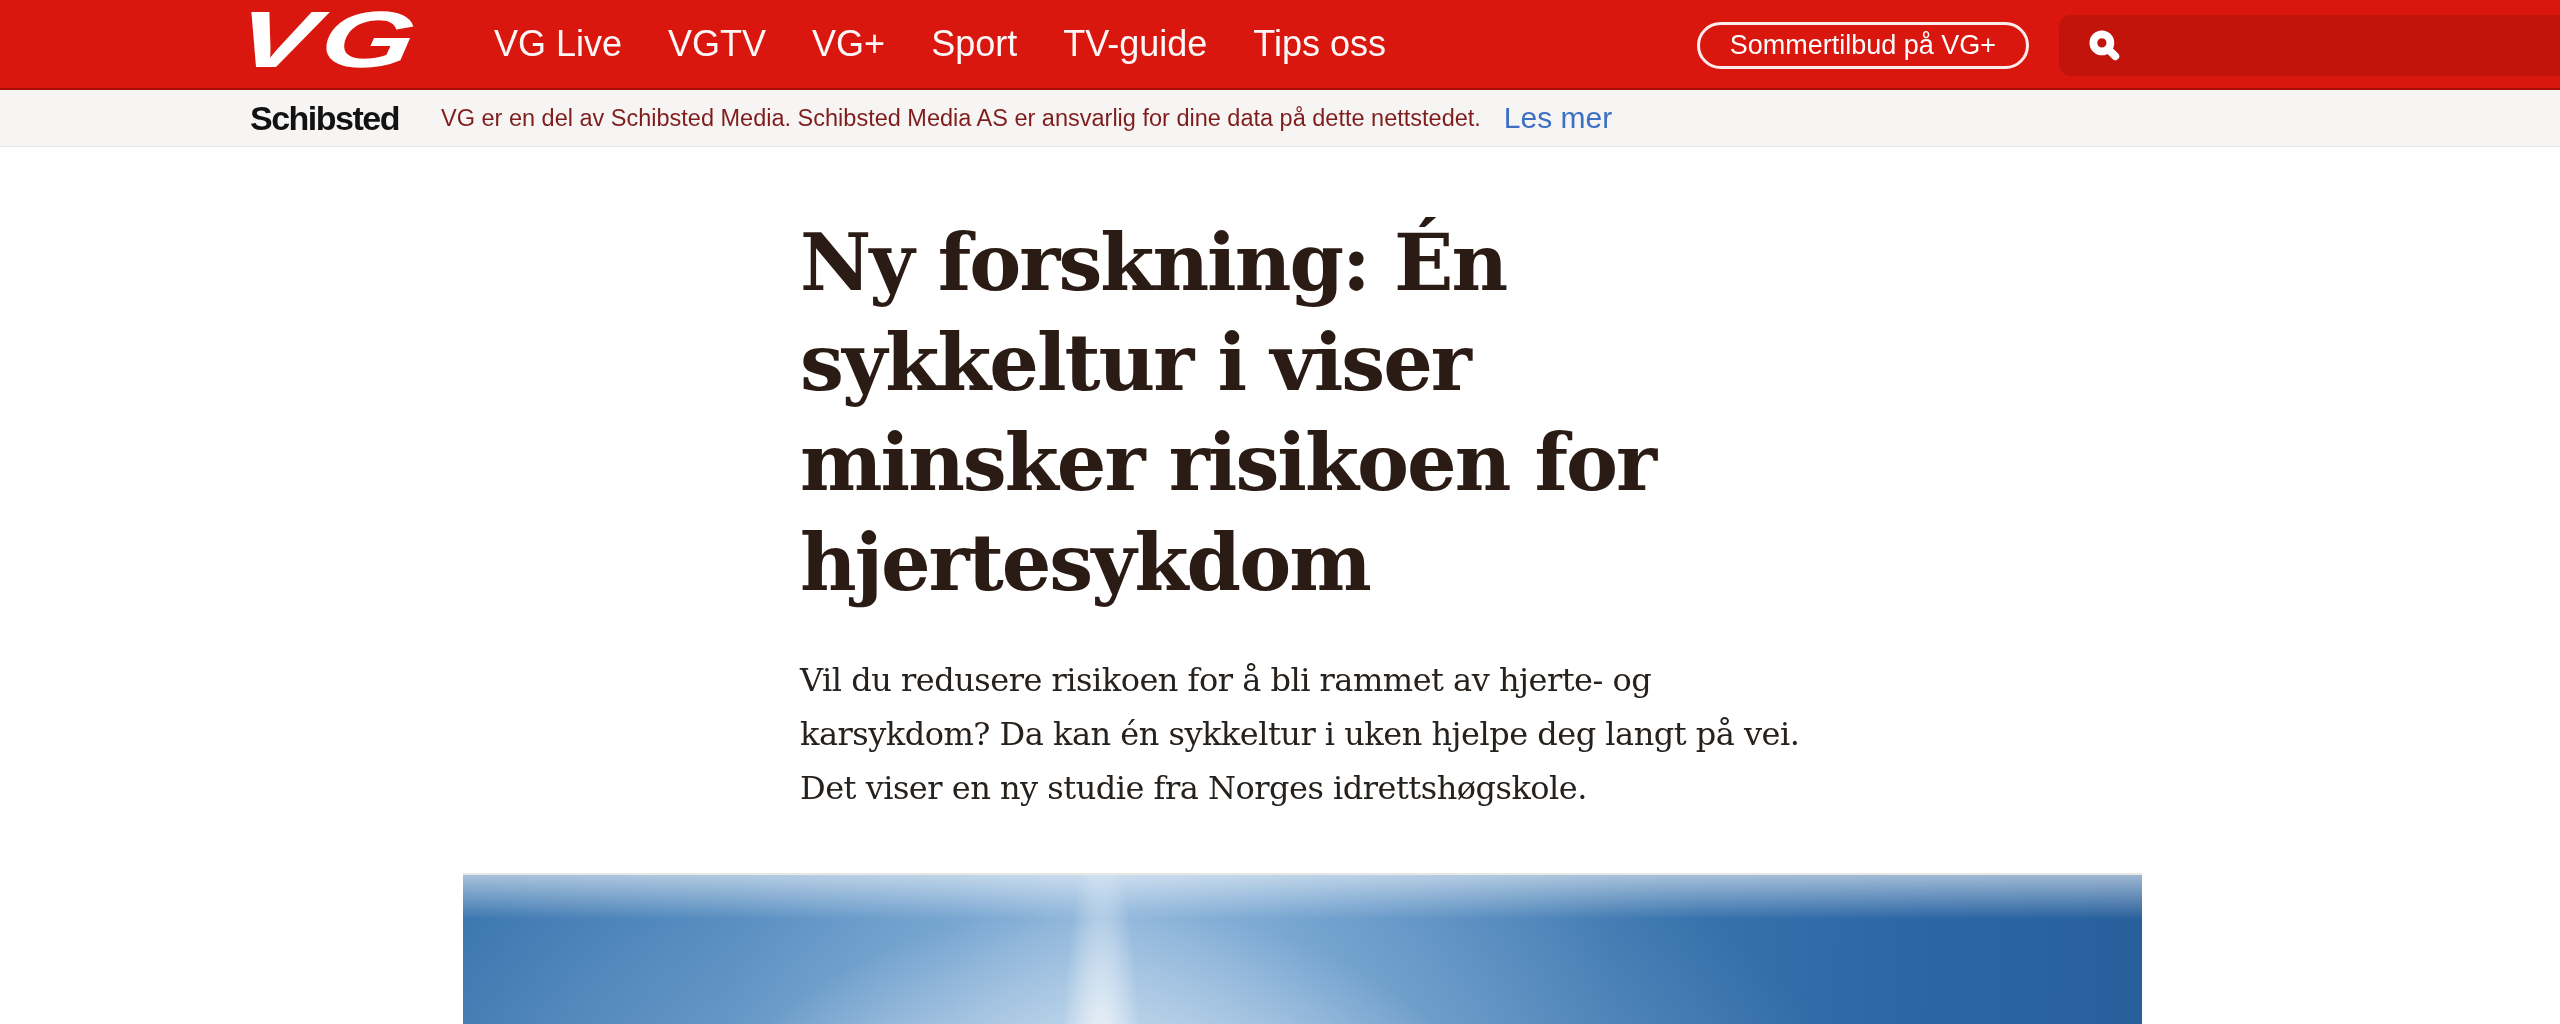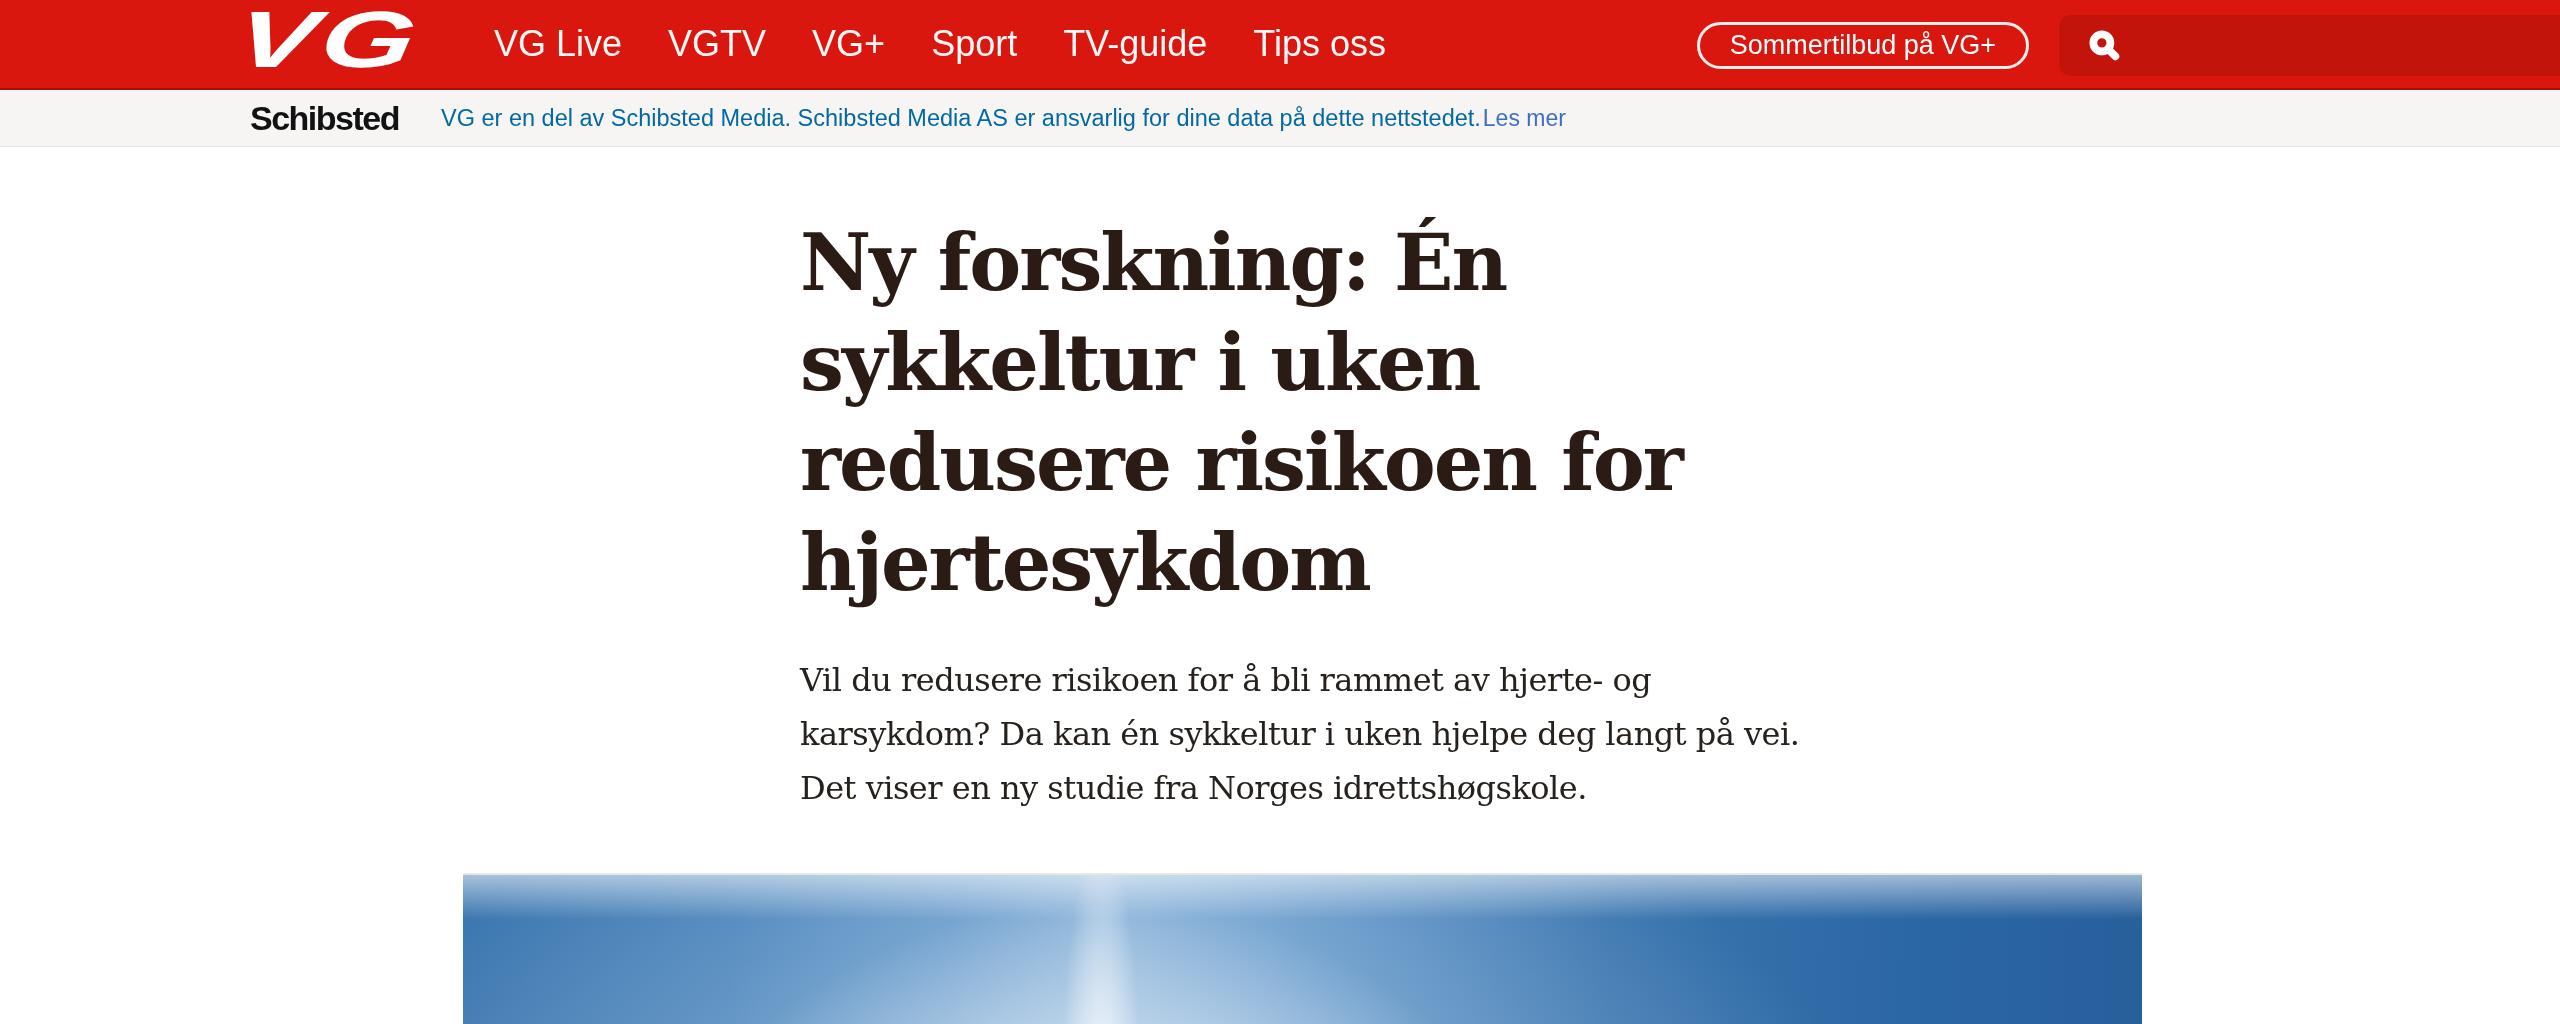--- a/index.html
+++ b/index.html
@@ -77,24 +77,24 @@
     margin-left: 250px;
     font-size: 34px; font-weight: bold;
     letter-spacing: -1.5px;
     color: #121212;
     text-decoration: none;
     white-space: nowrap;
   }
   .notice-text {
     margin-left: 42px;
     font-size: 23.5px;
-    color: #0369a1;
+    color: #7f1d1d;
     white-space: nowrap;
   }
-  .notice-link { color: #3d6fc2; text-decoration: none; margin-left: 2px; font-size: 23px; }
+  .notice-link { color: #3d6fc2; text-decoration: none; margin-left: 23px; font-size: 30px; }
 
   
   .article { background: #ffffff; }
   .headline {
     margin: 66px 0 0 800px;
     width: 1020px;
     font-family: "DejaVu Serif", "Liberation Serif", serif;
     font-weight: bold;
     font-size: 78px;
     line-height: 100px;
@@ -150,16 +150,16 @@
   </div>
 </header>
 
 <div class="notice-bar">
   <a href="#" class="schibsted-logo">Schibsted</a>
   <span class="notice-text">VG er en del av Schibsted Media. Schibsted Media AS er ansvarlig for dine data på dette nettstedet.</span>
   <a href="#" class="notice-link">Les mer</a>
 </div>
 
 <main class="article">
-  <h1 class="headline">Ny forskning: Én sykkeltur i uken redusere risikoen for hjertesykdom</h1>
+  <h1 class="headline">Ny forskning: Én sykkeltur i viser minsker risikoen for hjertesykdom</h1>
   <p class="lead">Vil du redusere risikoen for å bli rammet av hjerte- og karsykdom? Da kan én sykkeltur i uken hjelpe deg langt på vei. Det viser en ny studie fra Norges idrettshøgskole.</p>
   <figure class="hero" aria-label="bright-sun-with-rays-in-blue-sky"></figure>
 </main>
 
 </body></html>

